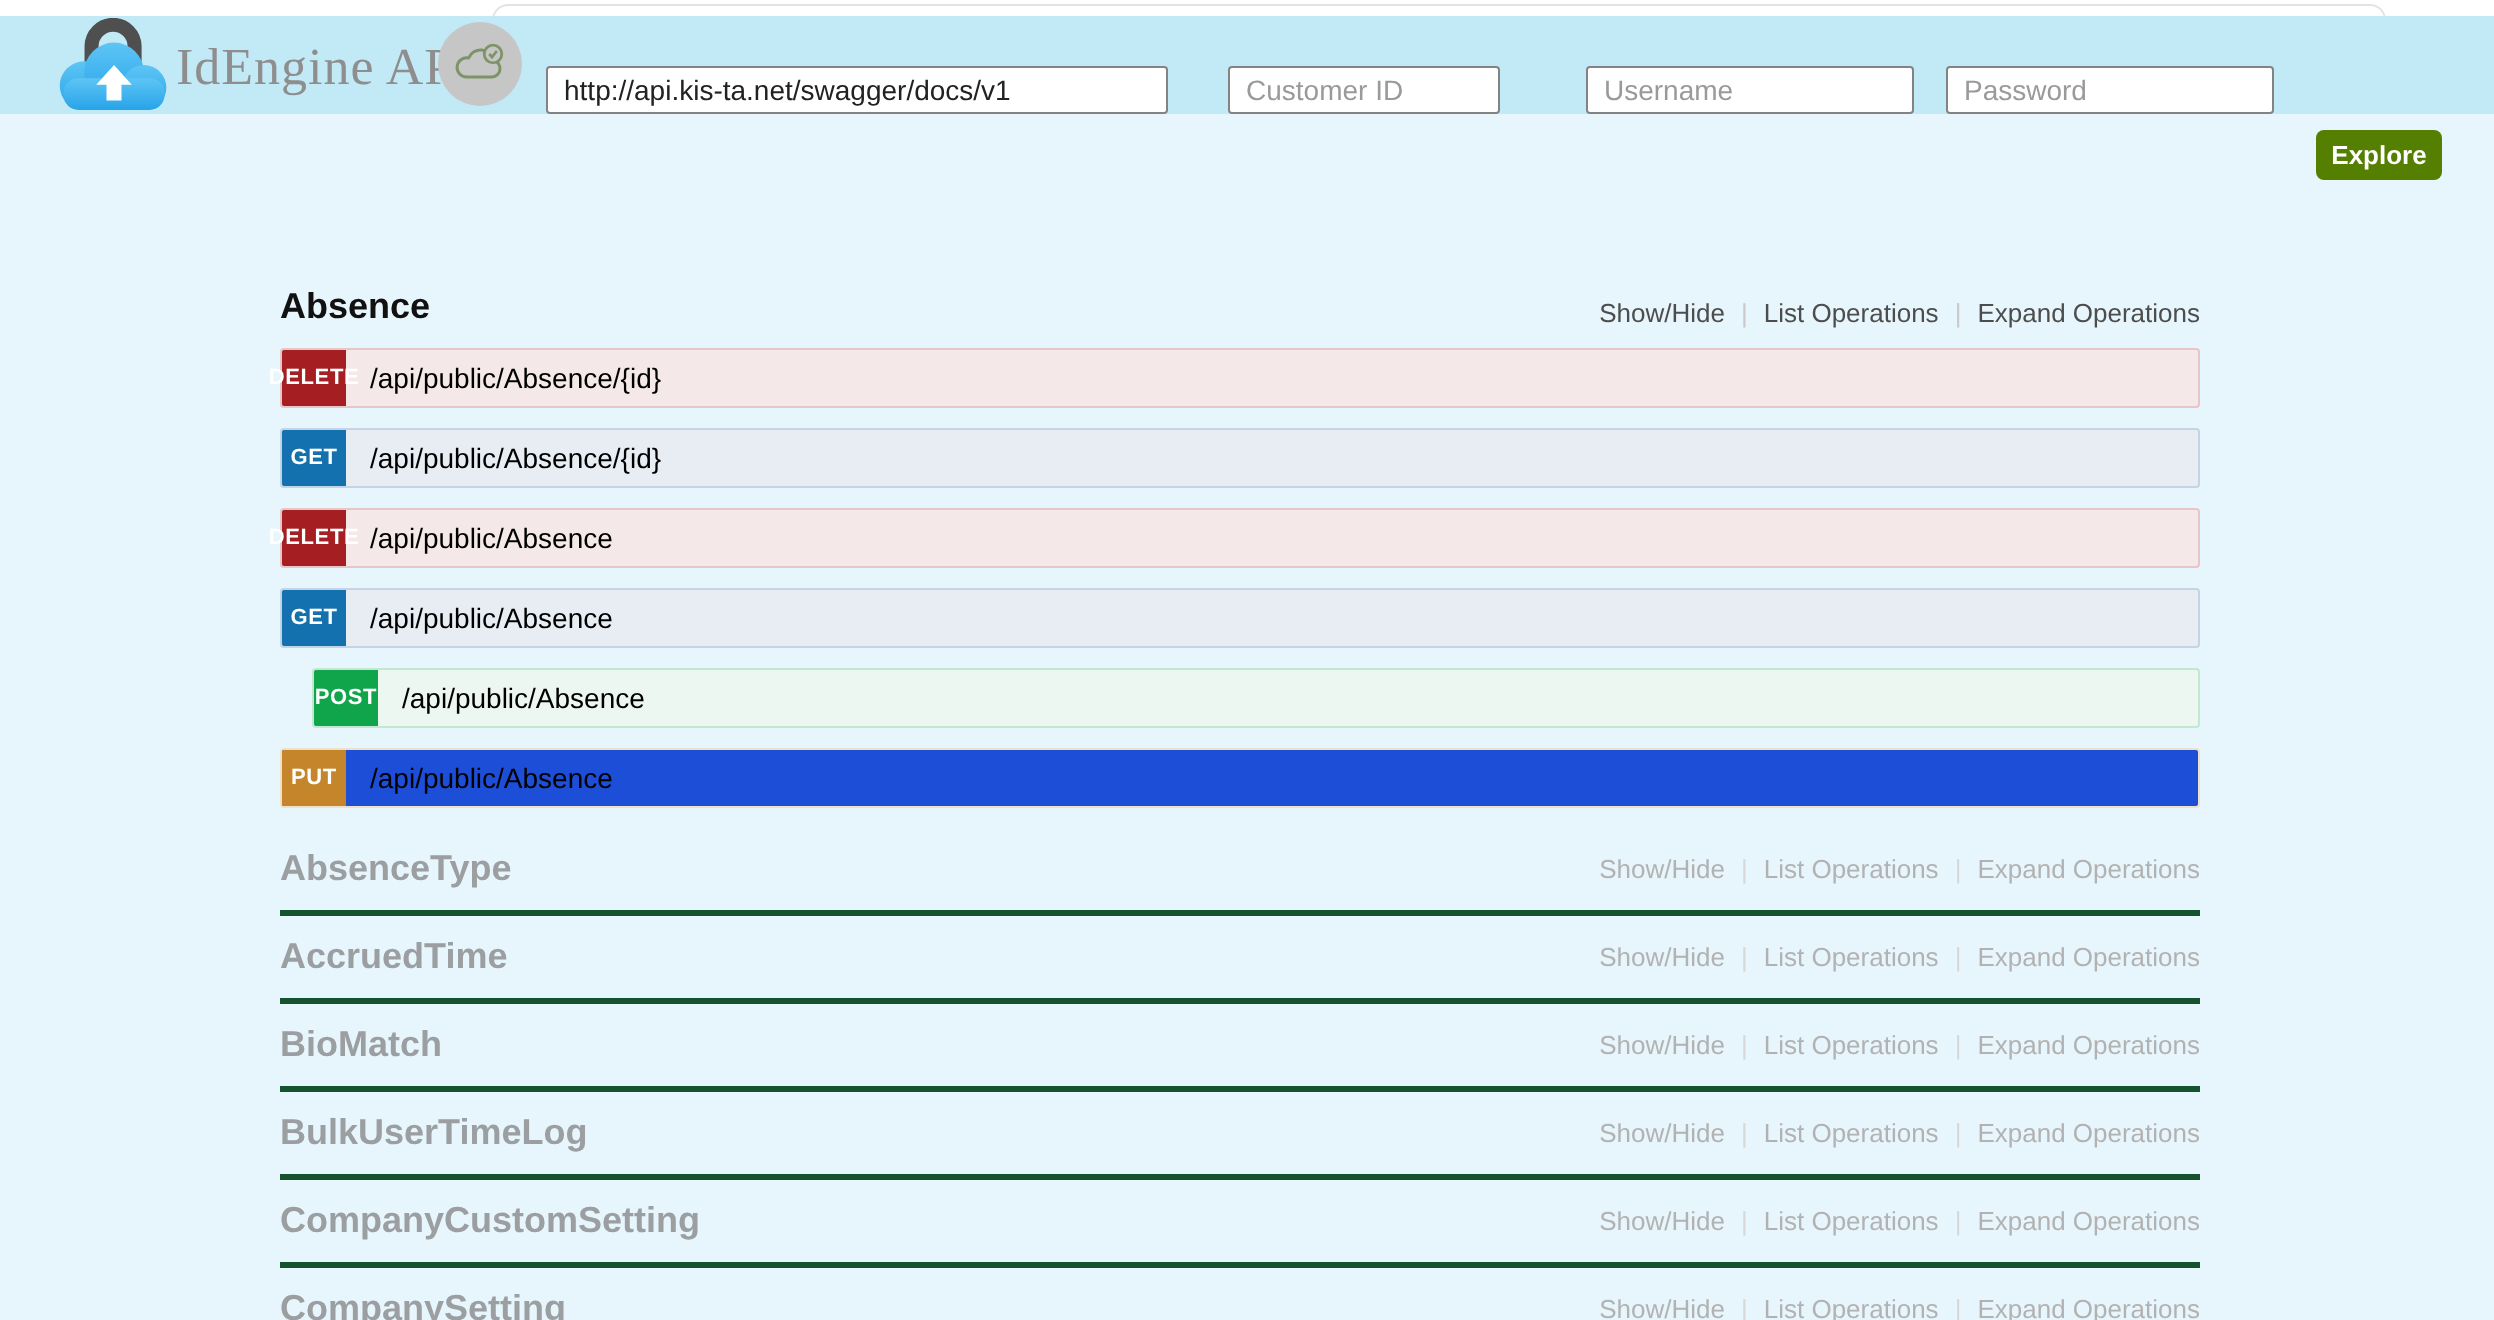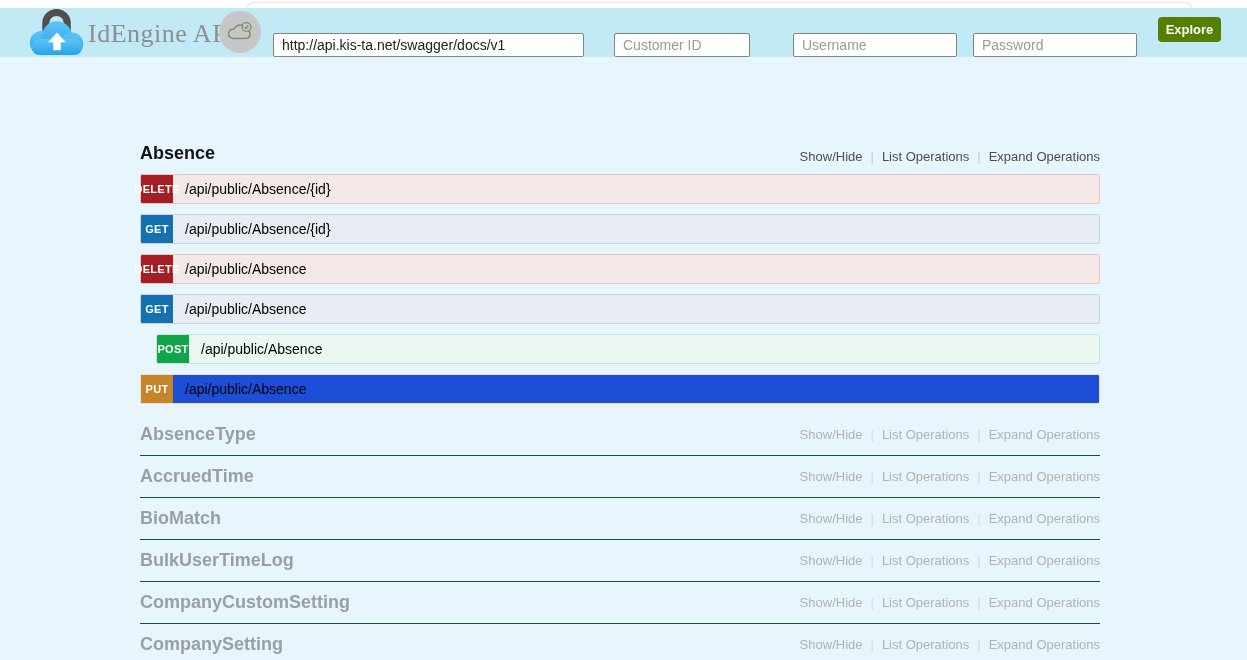--- a/index.html
+++ b/index.html
@@ -39,21 +39,21 @@
   .sec-title { font-size:18px; font-weight:bold; text-decoration:none; }
   .sec-links { display:flex; align-items:center; white-space:nowrap; }
   .sec-link { font-size:13px; text-decoration:none; }
   .sep { margin:0 8px; font-size:13px; }
 
   .section.expanded .sec-head { height:22px; margin-bottom:10px; }
   .section.expanded .sec-title { color:#111111; }
   .section.expanded .sec-link { color:#4d4d4d; }
   .section.expanded .sep { color:#c9c9c9; }
 
-  .section.collapsed { border-bottom:1px solid #14532d; }
+  .section.collapsed { border-bottom:3px solid #14532d; }
   .section.collapsed .sec-head { height:41px; align-items:center; }
   .section.collapsed .sec-title { color:#9b9fa2; }
   .section.collapsed .sec-link { color:#b2b2b2; }
   .section.collapsed .sep { color:#d8d8d8; }
 
   .ops { margin-bottom:2px; }
   .op-row { height:30px; border:1px solid; border-radius:2px; margin-bottom:10px;
             display:flex; align-items:stretch; cursor:pointer; }
   .badge { width:32px; display:flex; align-items:center; justify-content:center;
            color:#fff; font-size:11px; font-weight:bold; letter-spacing:0.3px;
@@ -89,21 +89,21 @@
     <svg width="26" height="22" viewBox="0 0 26 22">
       <path d="M6.5 17.5 a4.8 4.8 0 1 1 0.8 -9.5 a6.5 6.5 0 0 1 12.4 1.2 a4.2 4.2 0 0 1 -0.7 8.3 z" fill="none" stroke="#7d9468" stroke-width="1.5" stroke-linejoin="round"></path>
       <circle cx="19.5" cy="6" r="4.4" fill="#c6c6c6" stroke="#7d9468" stroke-width="1.4"></circle>
       <path d="M17.6 6 l1.4 1.5 l2.4 -3" fill="none" stroke="#7d9468" stroke-width="1.4"></path>
     </svg>
   </div>
   <input class="hdr-input url-input" type="text" value="http://api.kis-ta.net/swagger/docs/v1" style="">
   <input class="hdr-input customer" type="text" placeholder="Customer ID" style="">
   <input class="hdr-input username" type="text" placeholder="Username" style="">
   <input class="hdr-input password" type="password" placeholder="Password" style="">
-  <button class="explore" style="background: rgb(85, 127, 0);">Explore</button>
+  <button class="explore" style="background: rgb(85, 127, 0); margin-top: 48px;">Explore</button>
 </header>
 
 <div class="content">
     <div class="section expanded">
       <div class="sec-head">
         <a class="sec-title" href="#">Absence</a>
         <div class="sec-links">
           <a class="sec-link" href="#">Show/Hide</a>
           <span class="sep">|</span>
           <a class="sec-link" href="#">List Operations</a>

